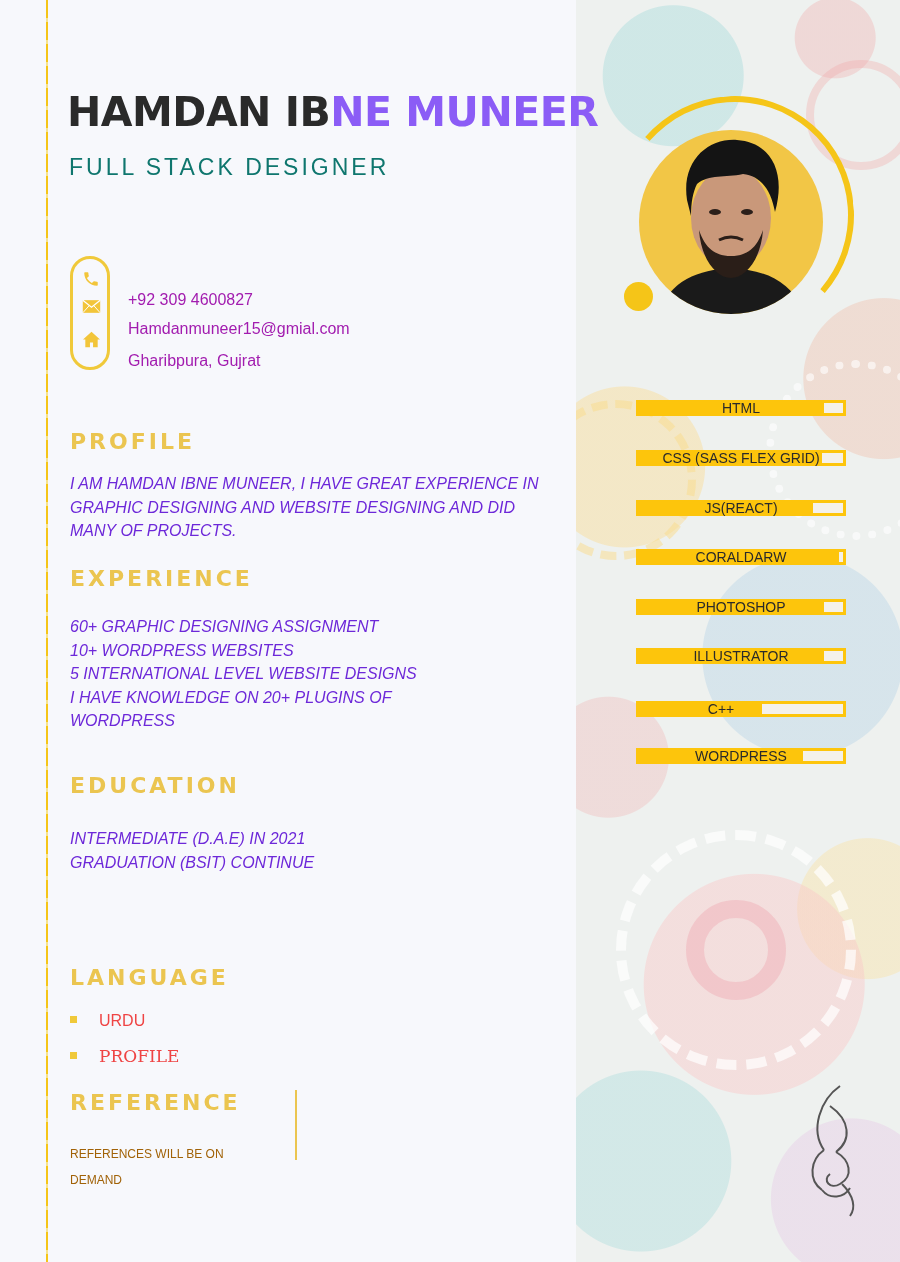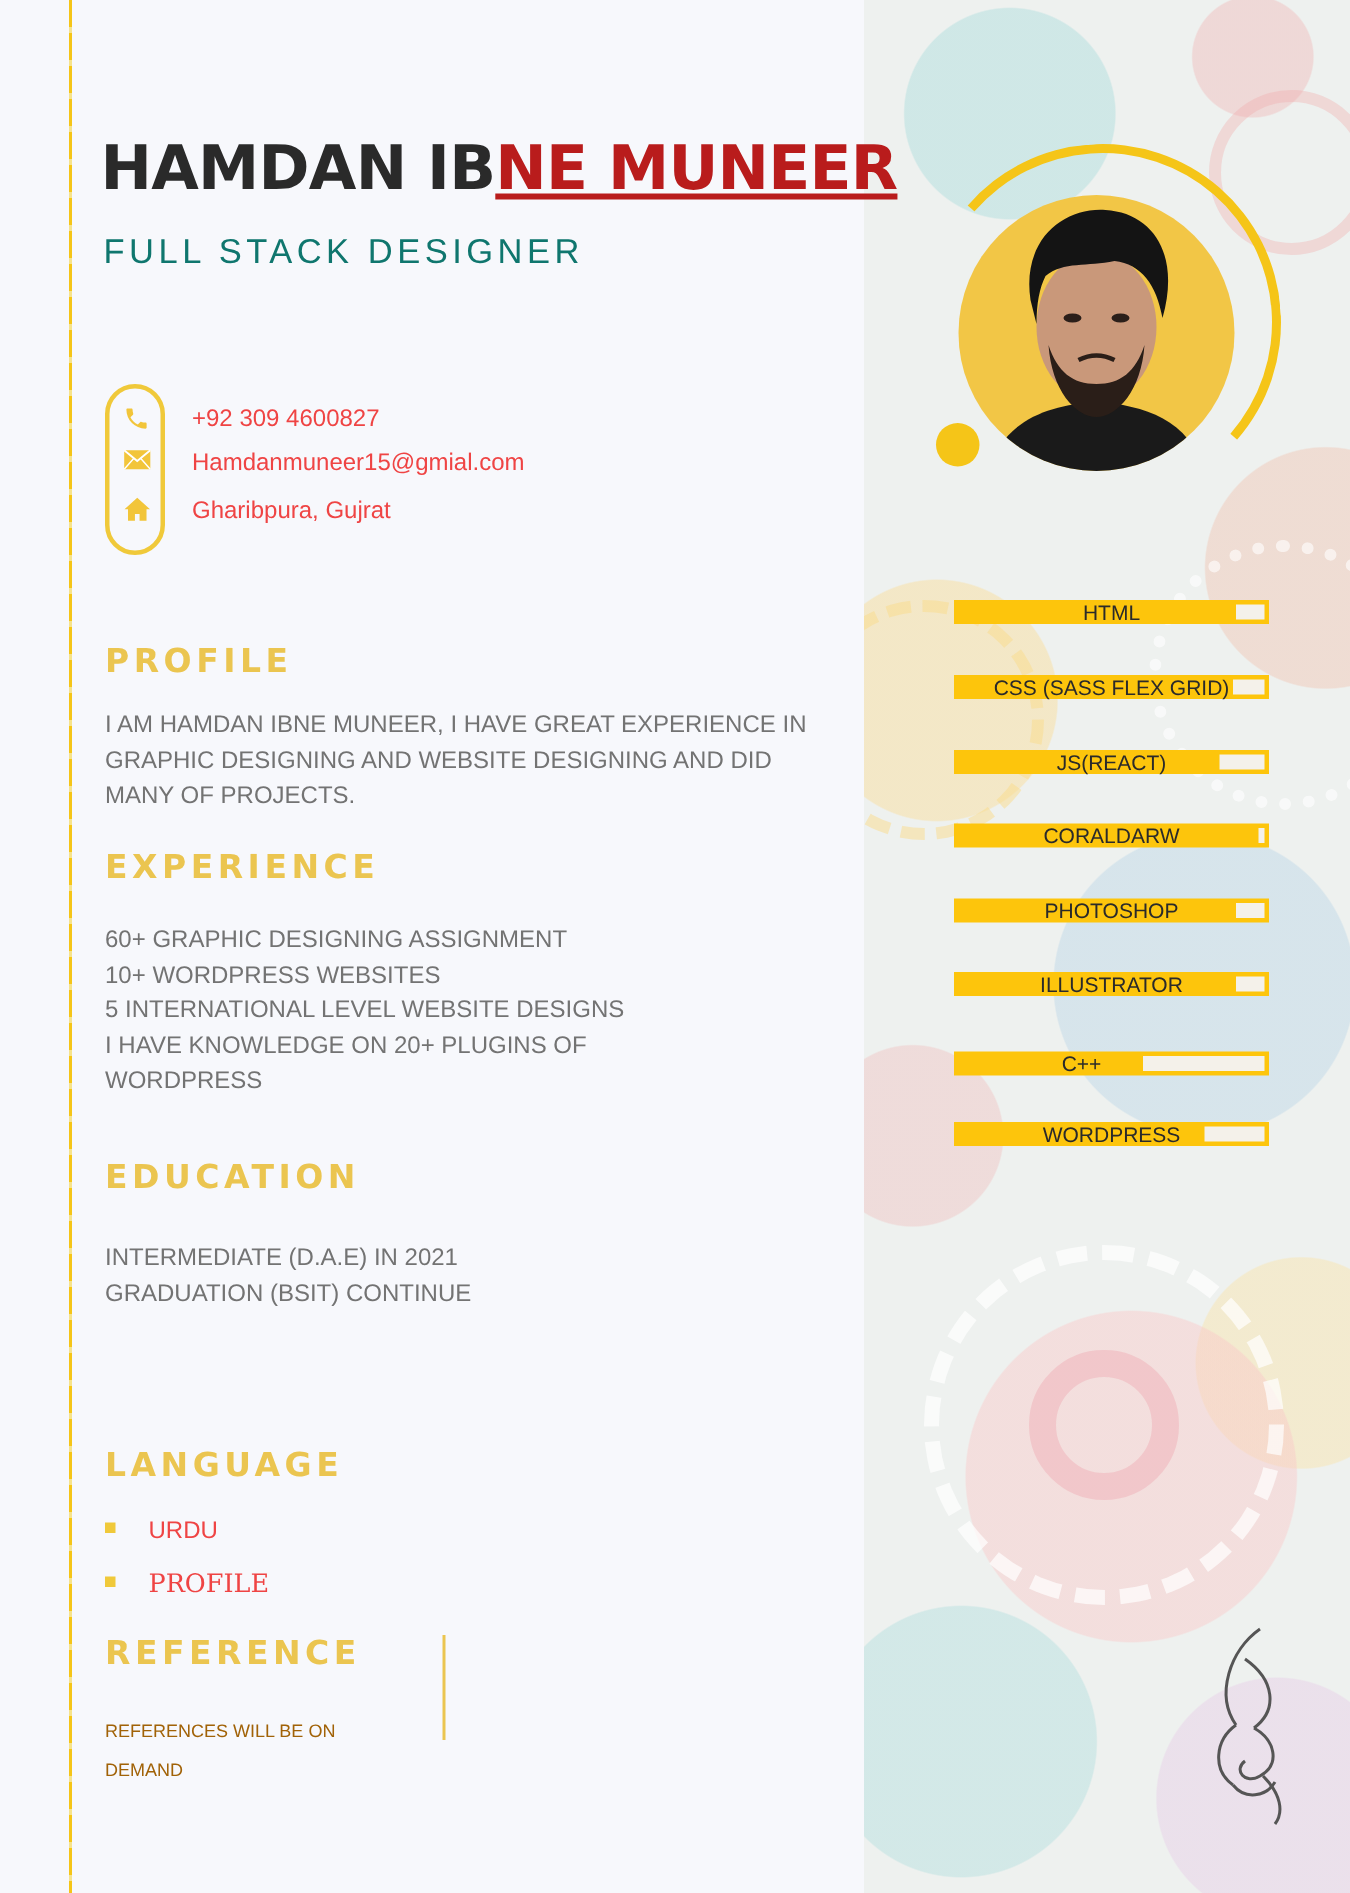--- a/index.html
+++ b/index.html
@@ -40,46 +40,47 @@
   .mandala.m4 { left: -40px; top: 400px; width: 160px; height: 160px; border: 8px dashed rgba(250,220,140,0.5); }
   .mandala.m5 { left: 230px; top: 60px; width: 110px; height: 110px; border: 8px solid rgba(240,170,170,0.35); }
 
   .name {
     position: absolute; left: 67px; top: 92px;
     font-family: "DejaVu Sans", sans-serif; font-weight: bold;
     font-size: 41px; letter-spacing: -0.5px; line-height: 1;
     white-space: nowrap;
   }
   .name .dark { color: #2a2a2a; }
-  .name .accent { color: #b91c1c; text-decoration: underline; }
+  .name .accent { color: #8b5cf6; }
   .title {
     position: absolute; left: 69px; top: 154px;
     font-size: 23px; letter-spacing: 3px; color: #0f766e;
   }
 
   .contact-pill {
     position: absolute; left: 70px; top: 256px; width: 40px; height: 114px;
     border: 3px solid #f0c93a; border-radius: 20px;
   }
   .contact-icon {
     position: absolute; left: 81px; width: 20px; height: 20px;
     color: #f2c53a; font-size: 17px; text-align: center; line-height: 20px;
   }
   .contact-text {
-    position: absolute; left: 128px; font-size: 16px; color: #ef4444;
+    position: absolute; left: 128px; font-size: 16px; color: #a21caf; margin-top: 20px;
   }
 
   .section-heading {
     position: absolute; left: 70px;
     font-family: "DejaVu Sans", sans-serif; font-weight: bold;
     font-size: 22px; letter-spacing: 3px; color: #ebc550;
   }
   .body-text {
-    position: absolute; left: 70px; font-size: 16px; color: #737373;
+    position: absolute; left: 70px; font-size: 16px; color: #6d28d9;
     line-height: 23.5px;
+    font-style: italic;
   }
   .lang-item {
     position: absolute; left: 70px; font-size: 16px; color: #ef4444;
   }
   .lang-bullet {
     display: inline-block; width: 7px; height: 7px; background: #f0c93a;
     margin-right: 22px; vertical-align: middle; position: relative; top: -2px;
   }
   .lang-item.serif span.lbl { font-family: "DejaVu Serif", "Liberation Serif", serif; font-size: 17px; }
   .ref-divider {

